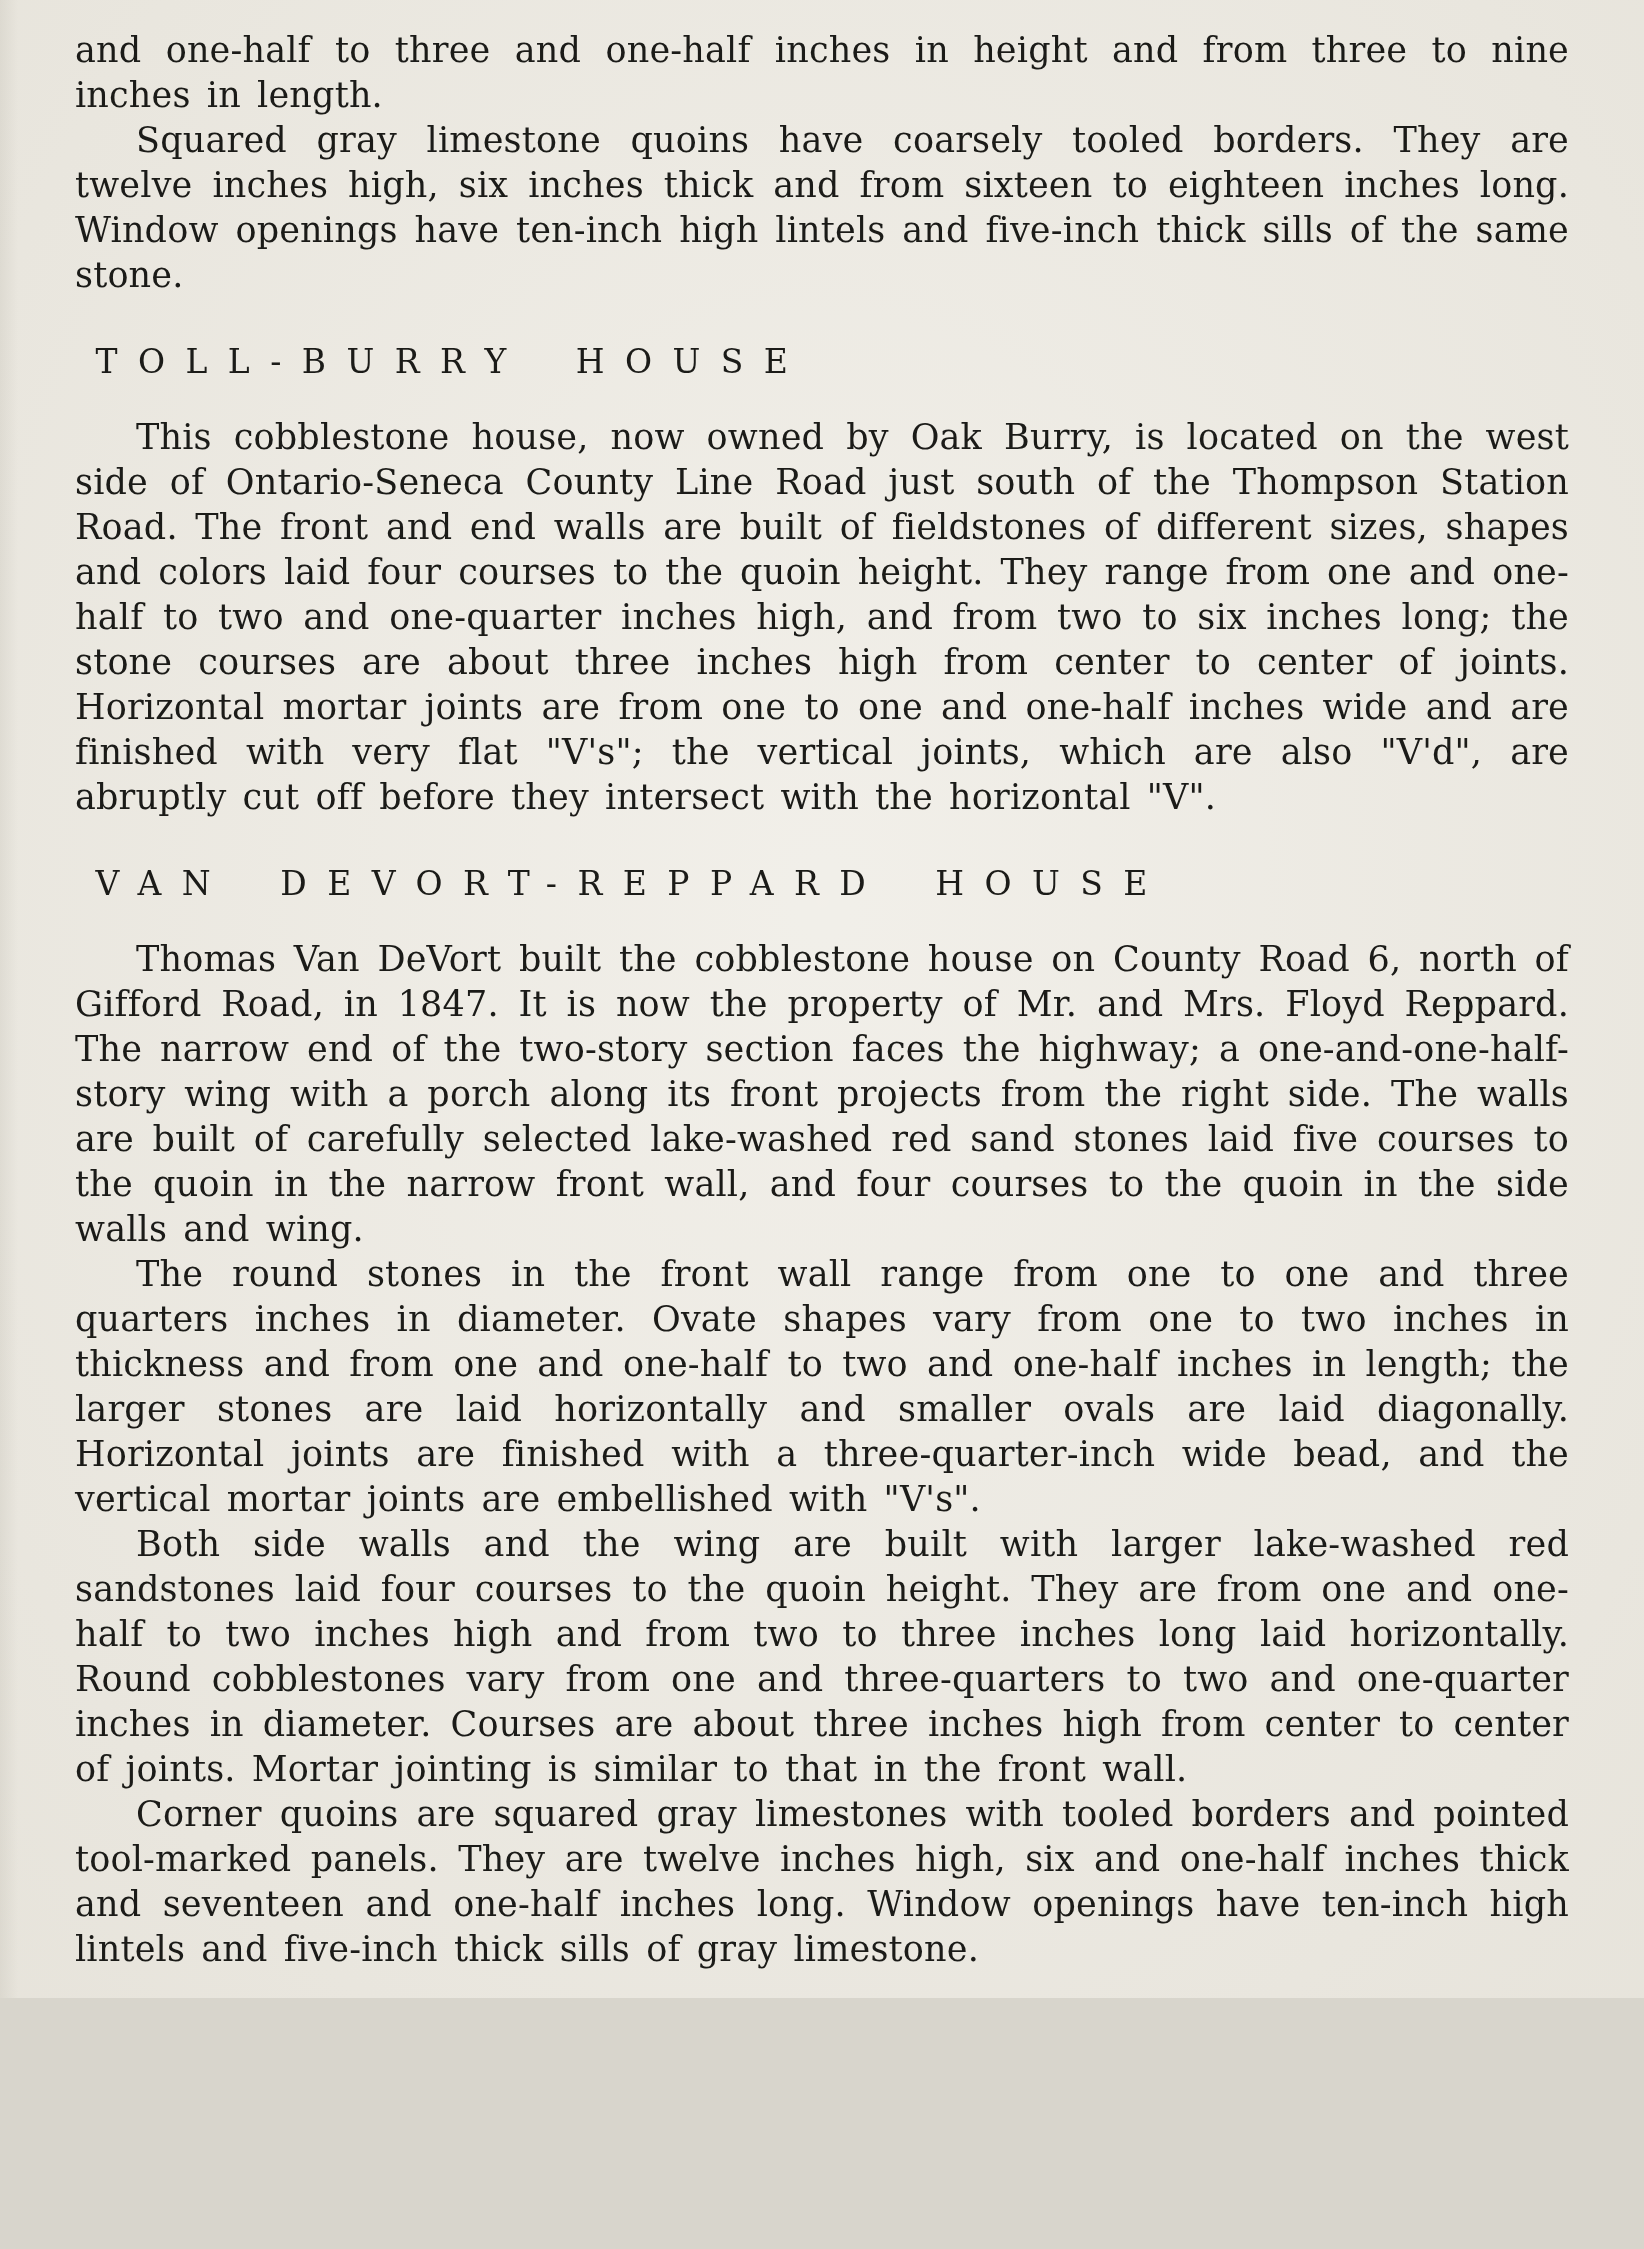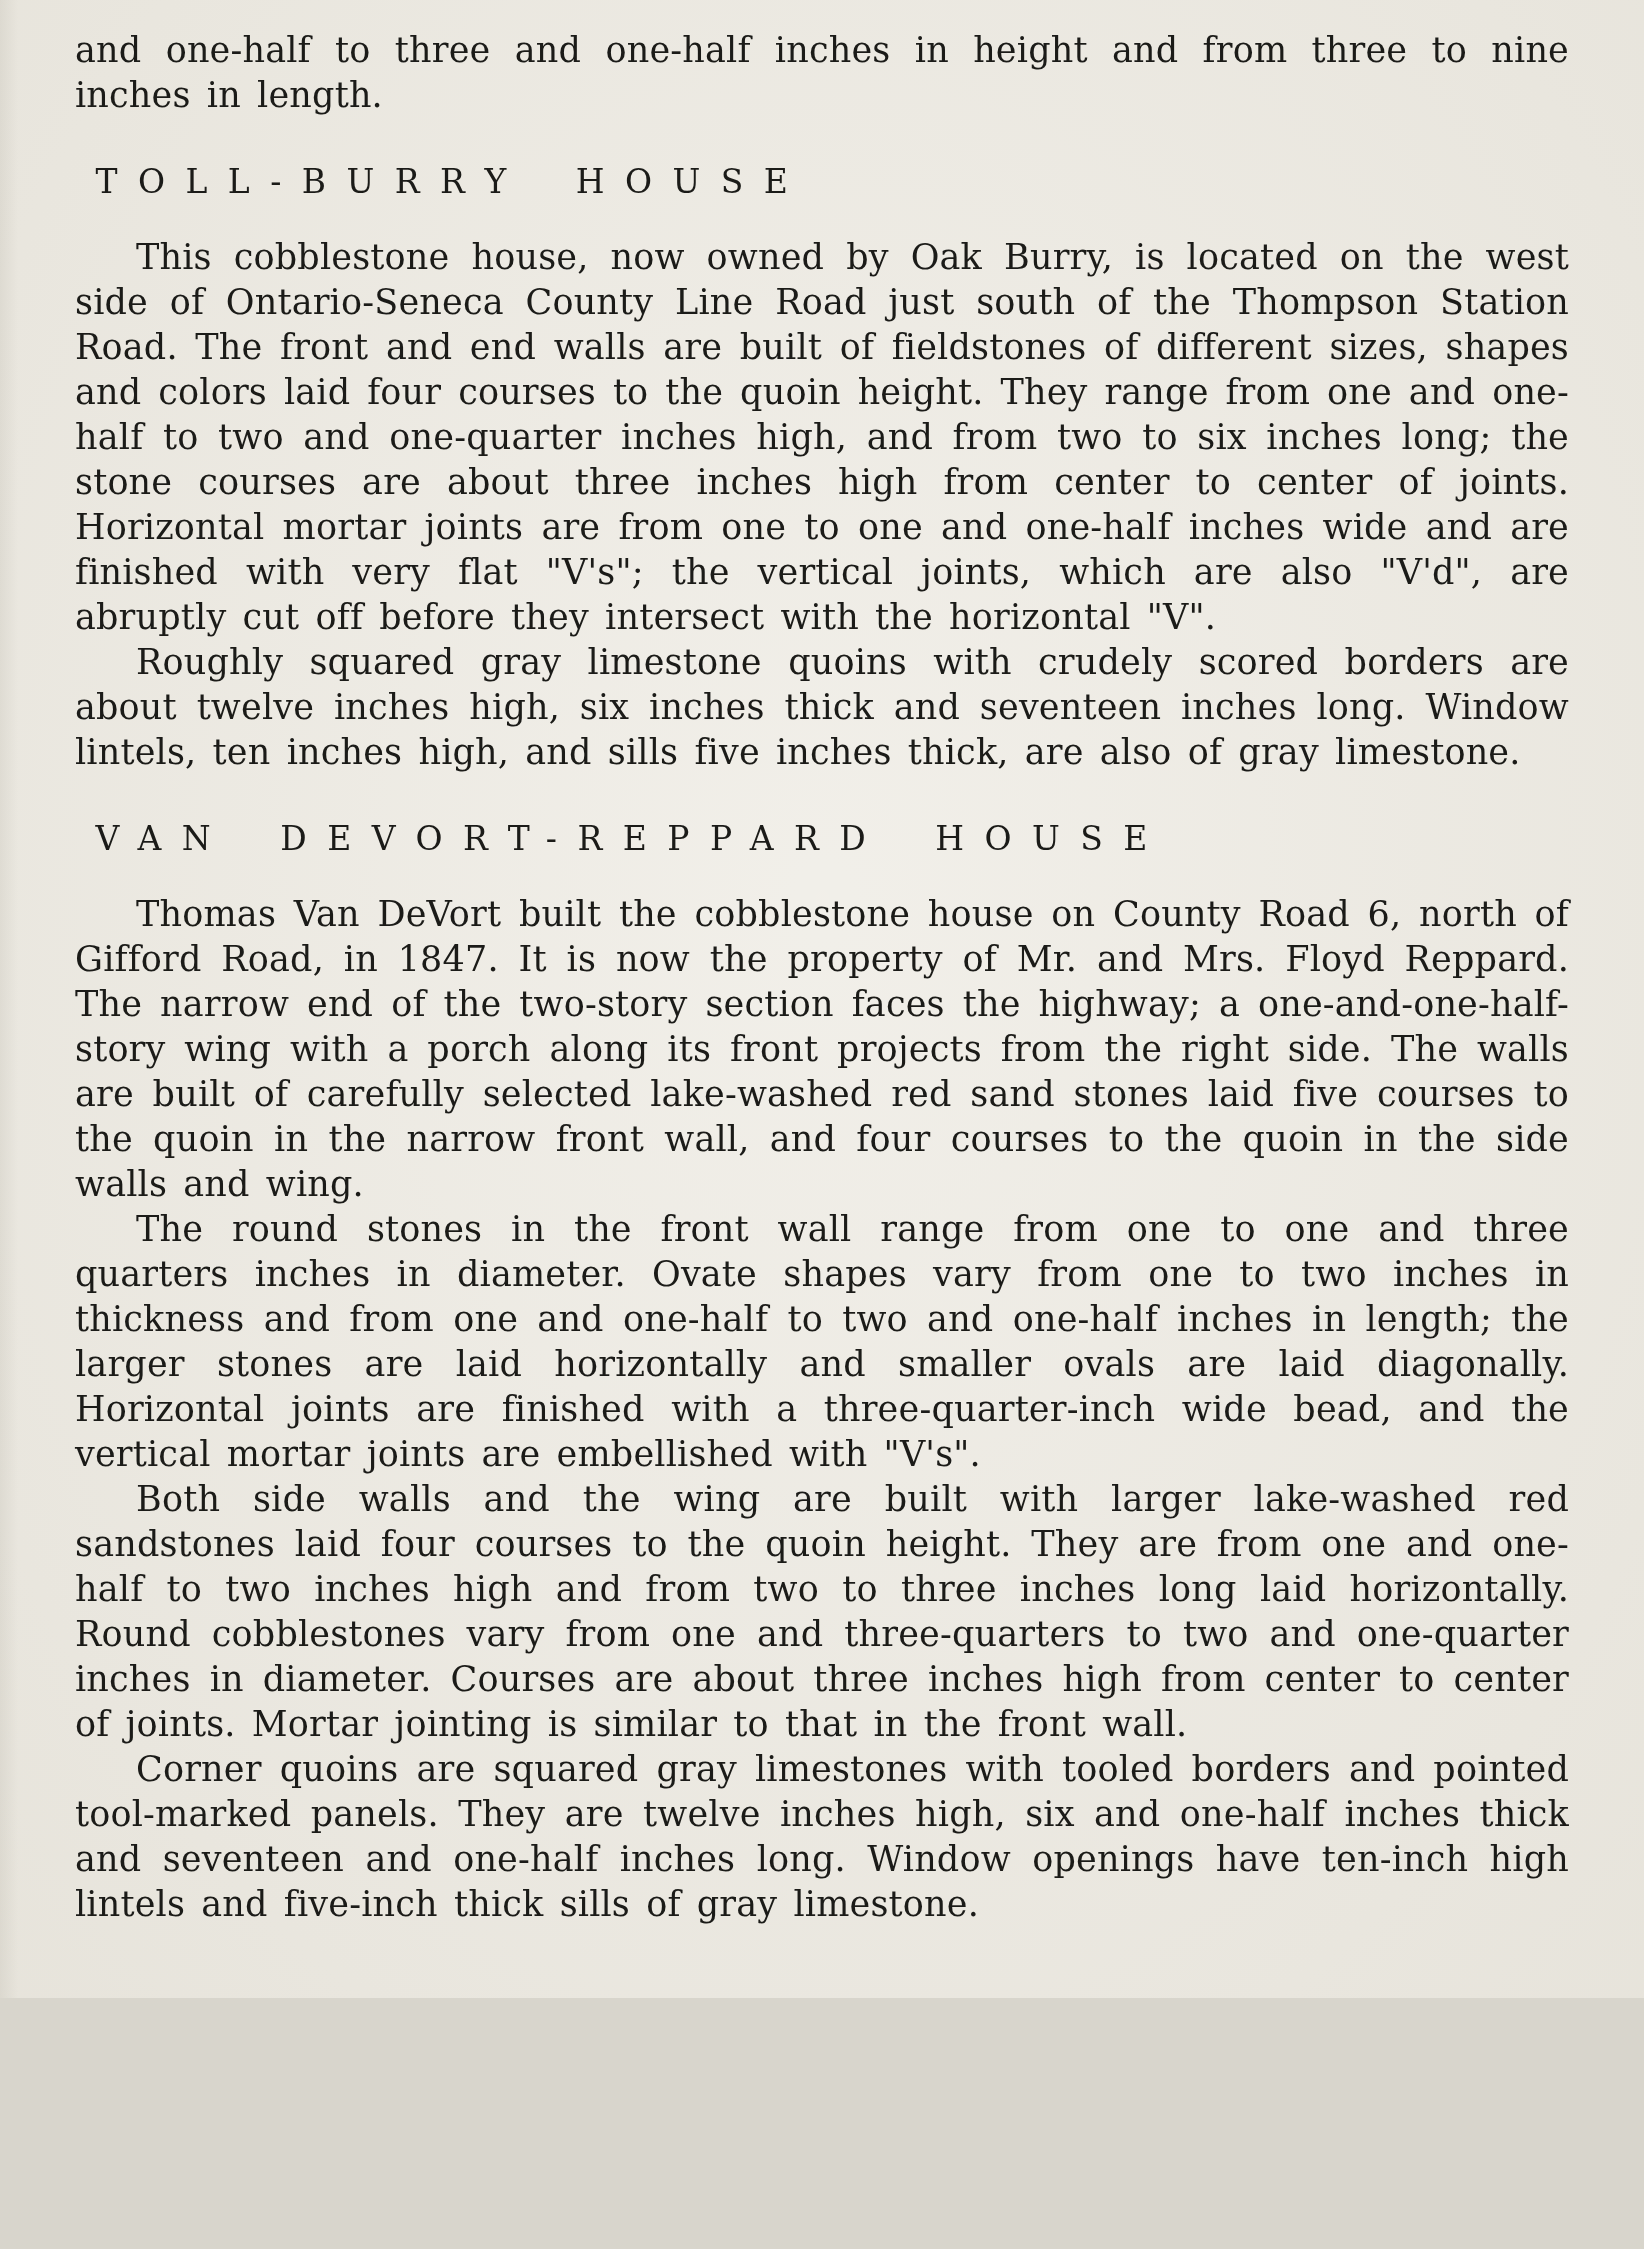--- a/index.html
+++ b/index.html
@@ -49,26 +49,26 @@
 </style>
 </head>
 <body>
 
 <div class="page">
 
   <div class="body-text">
 
     <section>
       <p class="para continuation">and one-half to three and one-half inches in height and from three to nine inches in length.</p>
+      <p class="para">Squared gray limestone quoins have coarsely tooled borders. They are twelve inches high, six inches thick and from sixteen to eighteen inches long. Window openings have ten-inch high lintels and five-inch thick sills of the same stone.</p>
     </section>
 
     <section>
       <h2 class="heading">TOLL-BURRY HOUSE</h2>
       <p class="para">This cobblestone house, now owned by Oak Burry, is located on the west side of Ontario-Seneca County Line Road just south of the Thompson Station Road. The front and end walls are built of fieldstones of different sizes, shapes and colors laid four courses to the quoin height. They range from one and one-half to two and one-quarter inches high, and from two to six inches long; the stone courses are about three inches high from center to center of joints. Horizontal mortar joints are from one to one and one-half inches wide and are finished with very flat "V's"; the vertical joints, which are also "V'd", are abruptly cut off before they intersect with the horizontal "V".</p>
-      <p class="para">Roughly squared gray limestone quoins with crudely scored borders are about twelve inches high, six inches thick and seventeen inches long. Window lintels, ten inches high, and sills five inches thick, are also of gray limestone.</p>
     </section>
 
     <section>
       <h2 class="heading">VAN DEVORT-REPPARD HOUSE</h2>
       <p class="para">Thomas Van DeVort built the cobblestone house on County Road 6, north of Gifford Road, in 1847. It is now the property of Mr. and Mrs. Floyd Reppard. The narrow end of the two-story section faces the highway; a one-and-one-half-story wing with a porch along its front projects from the right side. The walls are built of carefully selected lake-washed red sand stones laid five courses to the quoin in the narrow front wall, and four courses to the quoin in the side walls and wing.</p>
       <p class="para">The round stones in the front wall range from one to one and three quarters inches in diameter. Ovate shapes vary from one to two inches in thickness and from one and one-half to two and one-half inches in length; the larger stones are laid horizontally and smaller ovals are laid diagonally. Horizontal joints are finished with a three-quarter-inch wide bead, and the vertical mortar joints are embellished with "V's".</p>
       <p class="para">Both side walls and the wing are built with larger lake-washed red sandstones laid four courses to the quoin height. They are from one and one-half to two inches high and from two to three inches long laid horizontally. Round cobblestones vary from one and three-quarters to two and one-quarter inches in diameter. Courses are about three inches high from center to center of joints. Mortar jointing is similar to that in the front wall.</p>
       <p class="para">Corner quoins are squared gray limestones with tooled borders and pointed tool-marked panels. They are twelve inches high, six and one-half inches thick and seventeen and one-half inches long. Window openings have ten-inch high lintels and five-inch thick sills of gray limestone.</p>
     </section>
 

